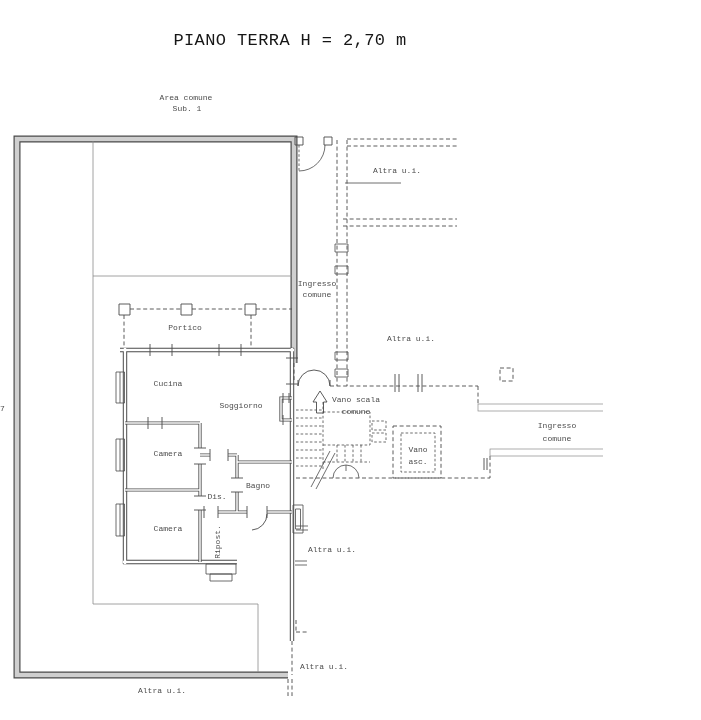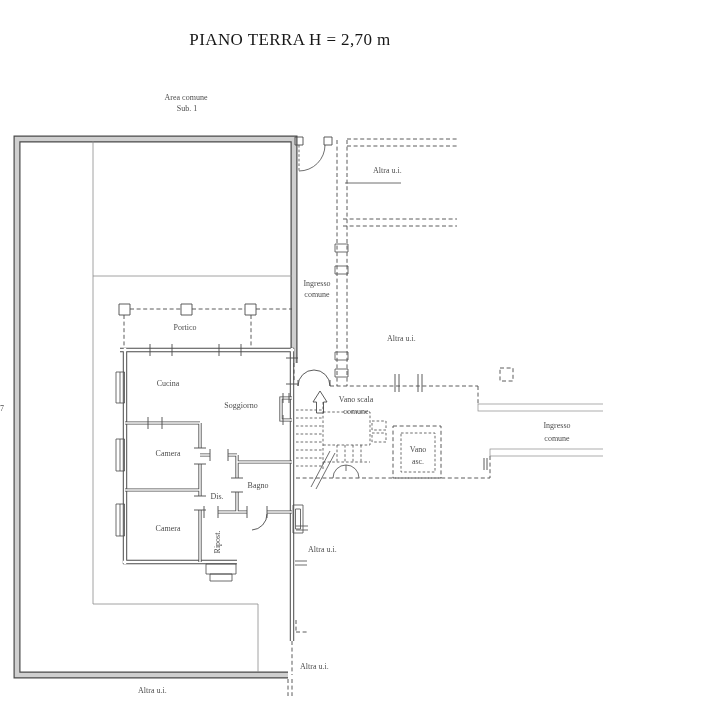--- a/index.html
+++ b/index.html
@@ -1,17 +1,17 @@
 <!DOCTYPE html>
 <html><head>
 <meta charset="utf-8">
 <style>
   html,body{margin:0;padding:0;background:#ffffff;}
   .page{width:603px;height:720px;position:relative;background:#ffffff;
-        font-family:Liberation Serif, serif;overflow:hidden;}
+        font-family:Liberation Mono, monospace;overflow:hidden;}
   svg{display:block;}
   .plan path,.plan rect,.plan polygon{fill:none;}
   .b-edge{stroke-width:7;}
   .b-core{stroke:#cfcfcf;stroke-width:4.6;}
   .gray{stroke:#8a8a8a;}
   .w-out{stroke-width:4.4;}
   .w-in{stroke:#ffffff;stroke-width:2.4;}
   .iw-out{stroke-width:3.2;}
   .iw-in{stroke:#ffffff;stroke-width:1.5;}
   .thin{stroke-width:.9;}

